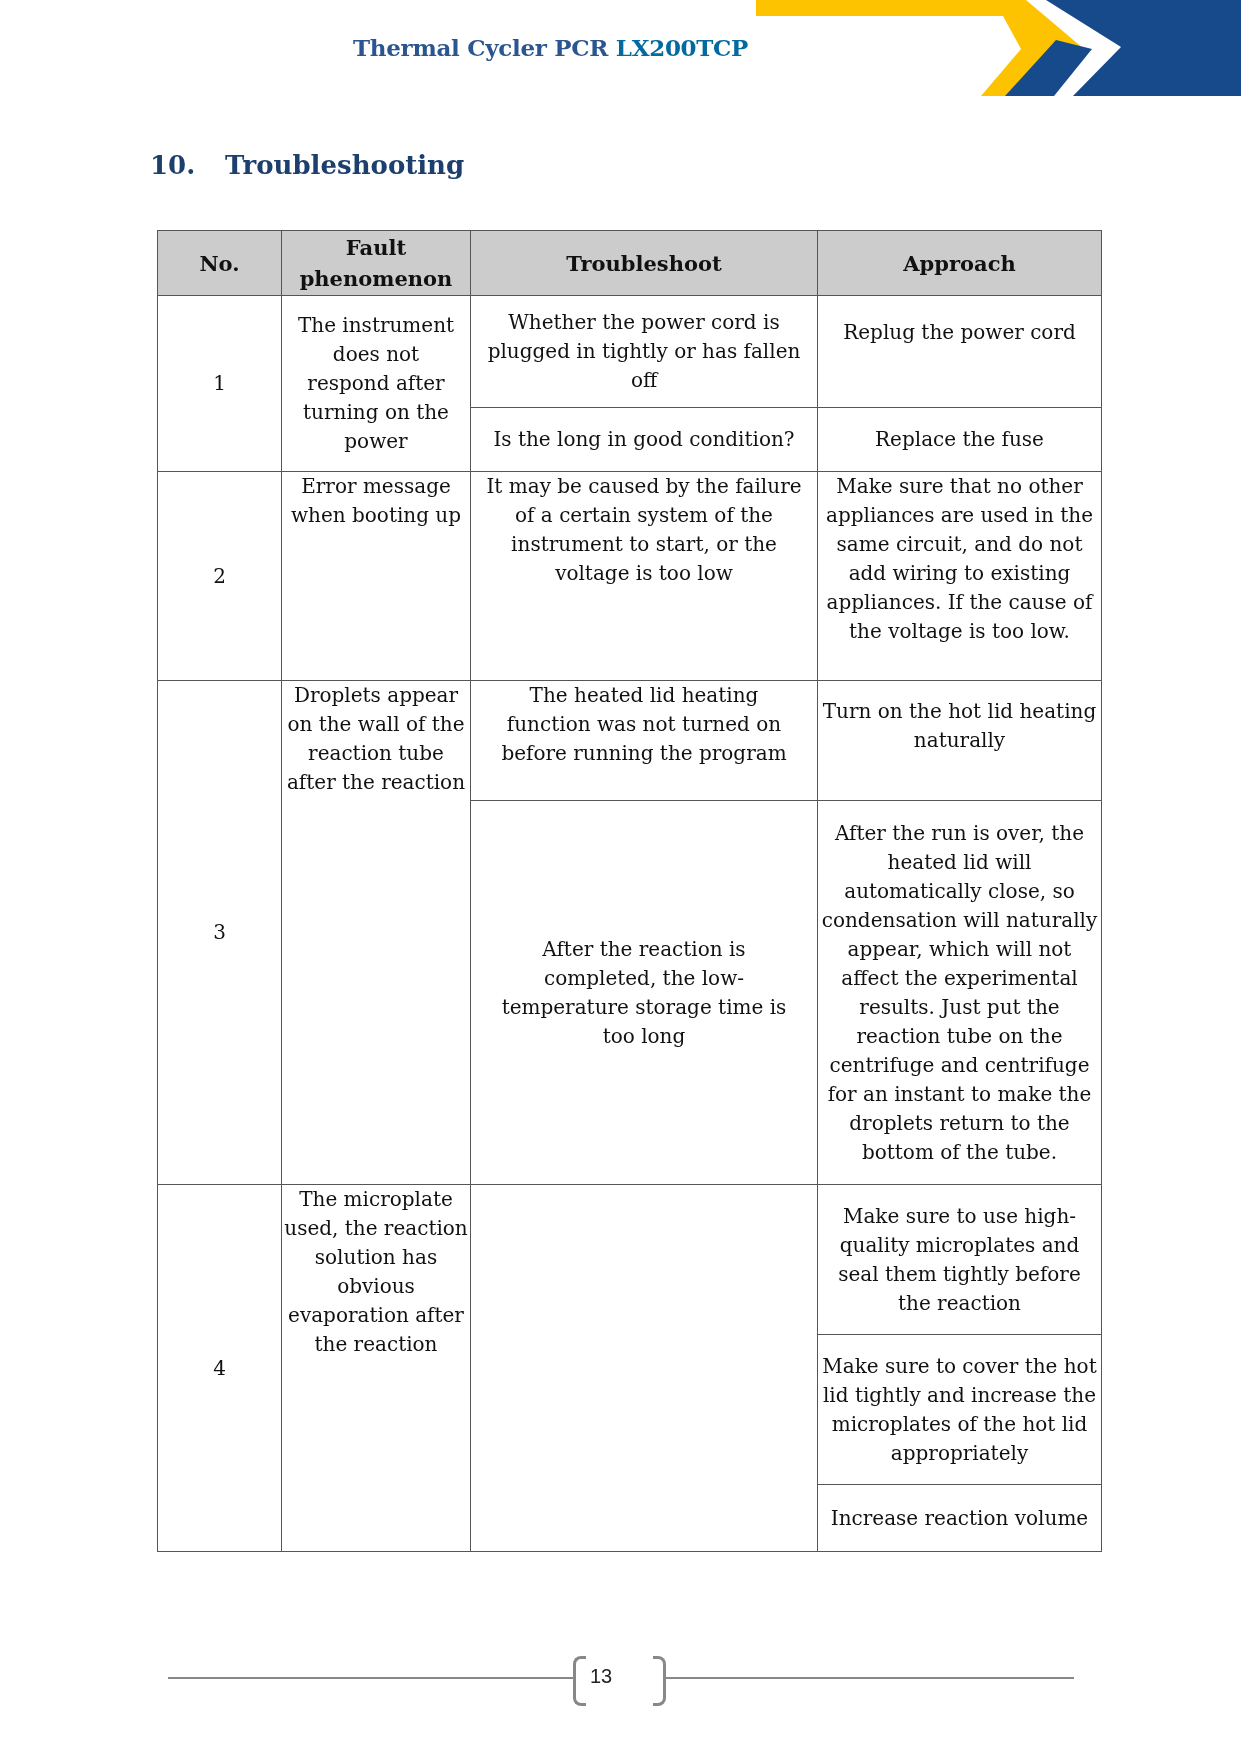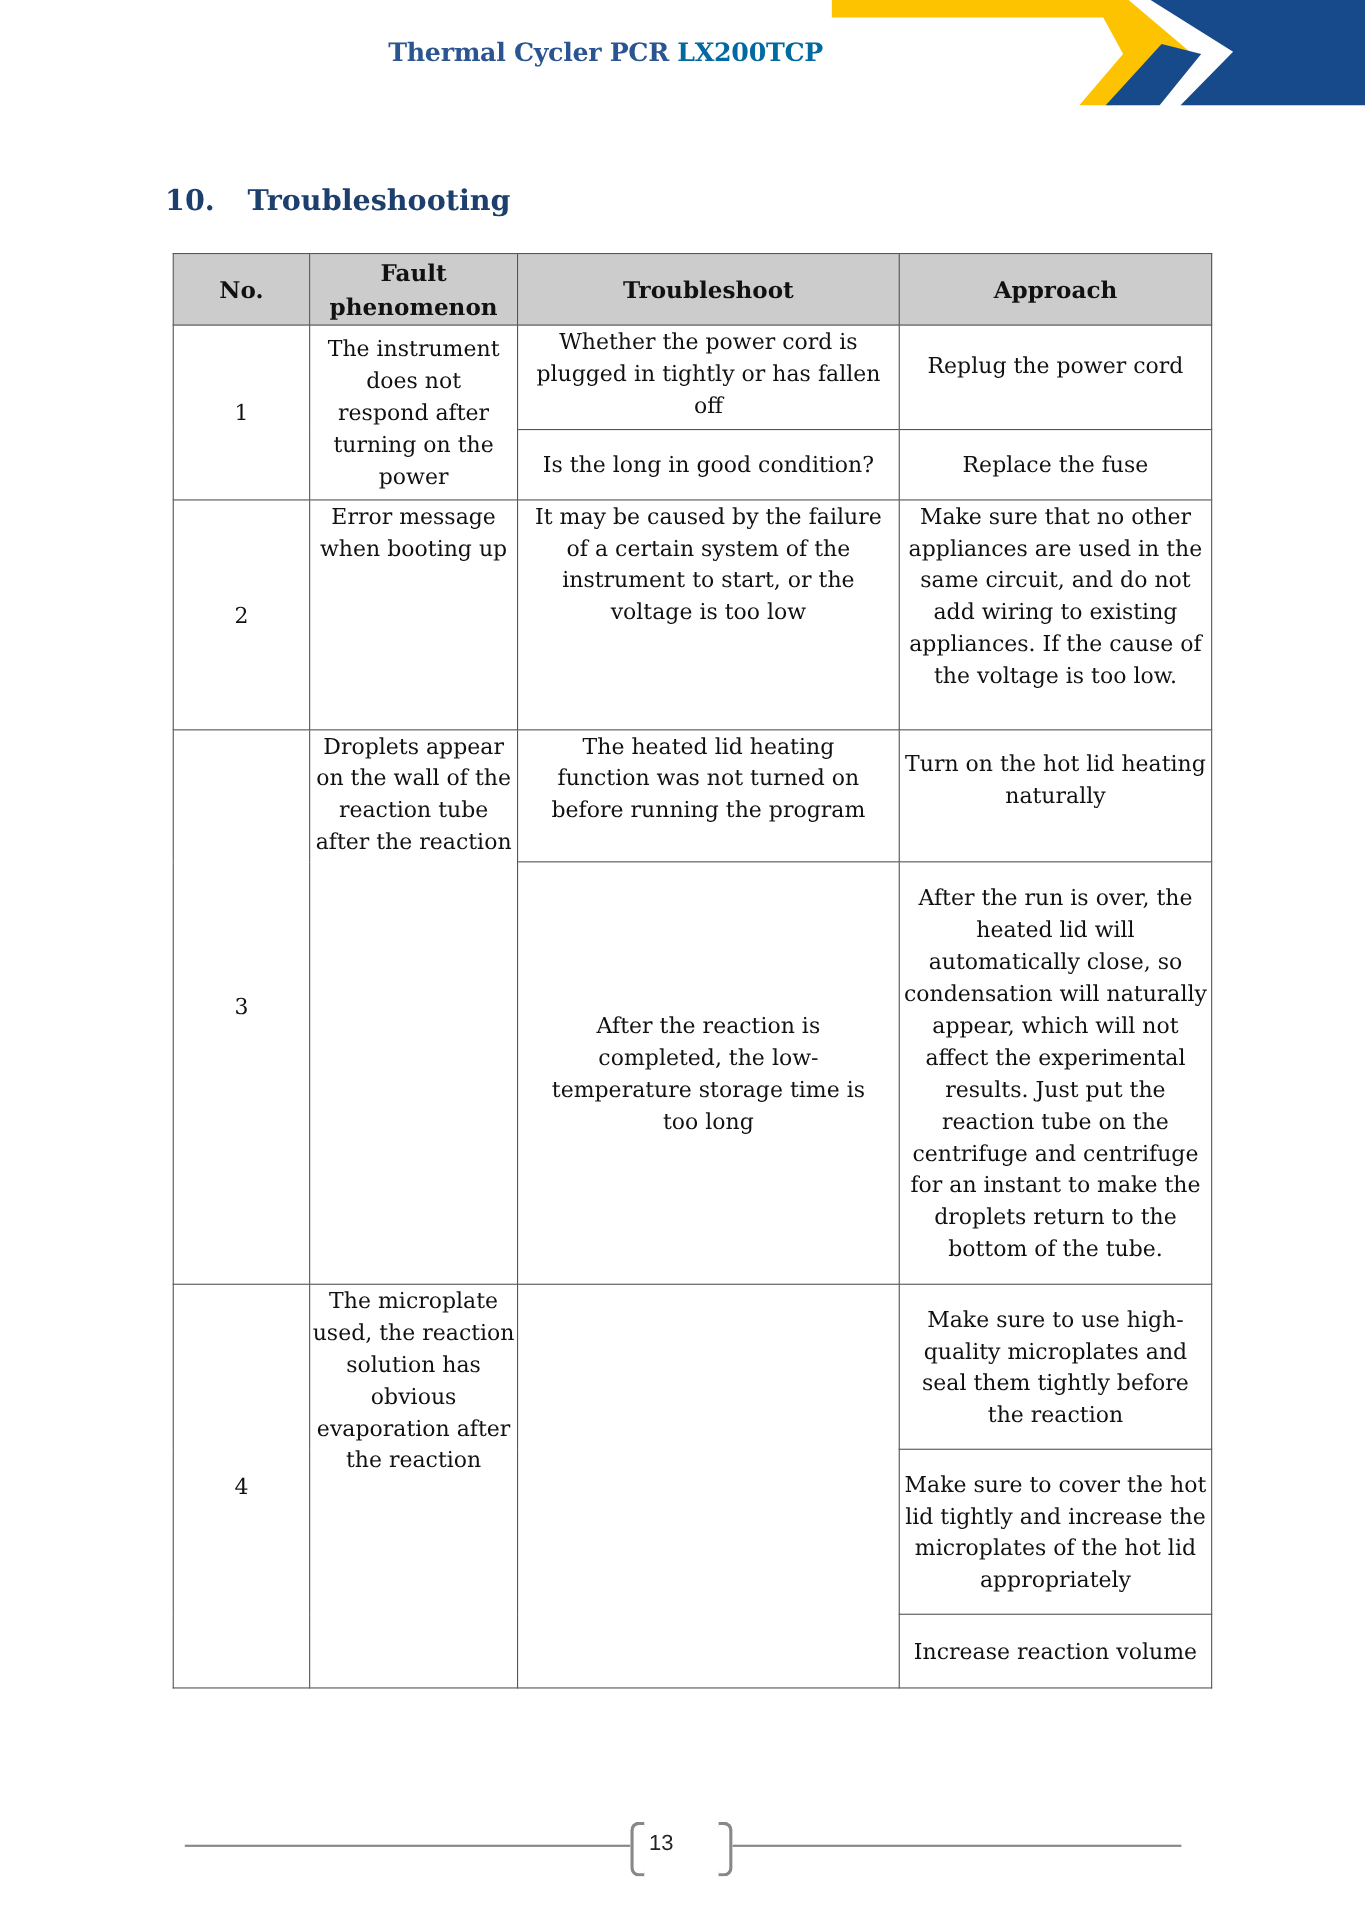--- a/index.html
+++ b/index.html
@@ -3,21 +3,21 @@
 <meta charset="utf-8">
 <style>
   html, body { margin:0; padding:0; }
   body { width:1241px; height:1755px; background:#ffffff; position:relative; overflow:hidden;
          font-family:"DejaVu Serif","Liberation Serif",serif; color:#111; }
   .hdr-title { position:absolute; left:353px; top:34px; font-family:"DejaVu Serif",serif; font-weight:bold;
                font-size:23px; letter-spacing:-0.3px; color:#2a5591; white-space:nowrap; }
   .hdr-title .model { color:#0369a1; }
   .hdr-deco { position:absolute; left:756px; top:0; width:485px; height:96px; }
   .section-heading { position:absolute; left:150px; top:150px; font-weight:bold; font-size:26px; color:#1d3f6e;
-                     font-family:"DejaVu Serif",serif; white-space:nowrap;margin-top:18px; }
+                     font-family:"DejaVu Serif",serif; white-space:nowrap; }
   .section-heading .num { display:inline-block; width:75px; }
   table.ts { position:absolute; left:157px; top:230px; width:944px; border-collapse:collapse; table-layout:fixed;
              font-family:"DejaVu Serif",serif; font-size:20px; line-height:29px; }
   table.ts th, table.ts td { border:1.5px solid #555; text-align:center; vertical-align:middle; padding:0 2px;
              font-weight:normal; }
   table.ts th { background:#cccccc; font-weight:bold; font-size:21px; line-height:31px; height:64px; }
   table.ts td.top { vertical-align:top; }
   .col-no { width:124px; } .col-fault { width:189px; } .col-ts { width:347px; } .col-ap { width:284px; }
   .footer-line-l { position:absolute; left:168px; top:1677px; width:405px; height:2px; background:#888; }
   .footer-line-r { position:absolute; left:666px; top:1677px; width:408px; height:2px; background:#888; }
@@ -54,21 +54,21 @@
       <th>Fault phenomenon</th>
       <th>Troubleshoot</th>
       <th>Approach</th>
     </tr>
   </thead>
   <tbody>
 
     <tr style="height:95px">
       <td rowspan="2">1</td>
       <td rowspan="2" style="padding:0 8px">The instrument does not respond after turning on the power</td>
-      <td class="top" style="padding:0 6px">Whether the power cord is plugged in tightly or has fallen off</td>
+      <td class="top" style="padding:12px 6px">Whether the power cord is plugged in tightly or has fallen off</td>
       <td style="vertical-align:top;padding-top:22px">Replug the power cord</td>
     </tr>
     <tr style="height:64px">
       <td>Is the long in good condition?</td>
       <td>Replace the fuse</td>
     </tr>
 
     <tr style="height:209px">
       <td>2</td>
       <td class="top">Error message when booting up</td>

